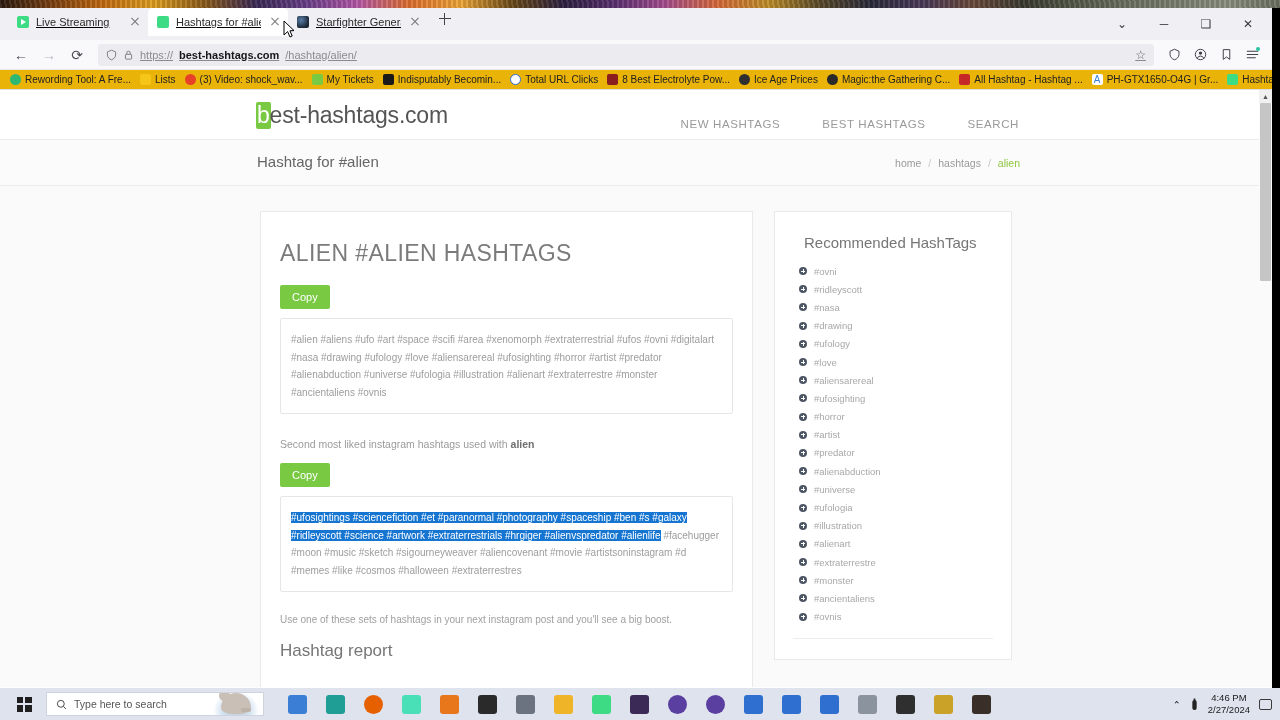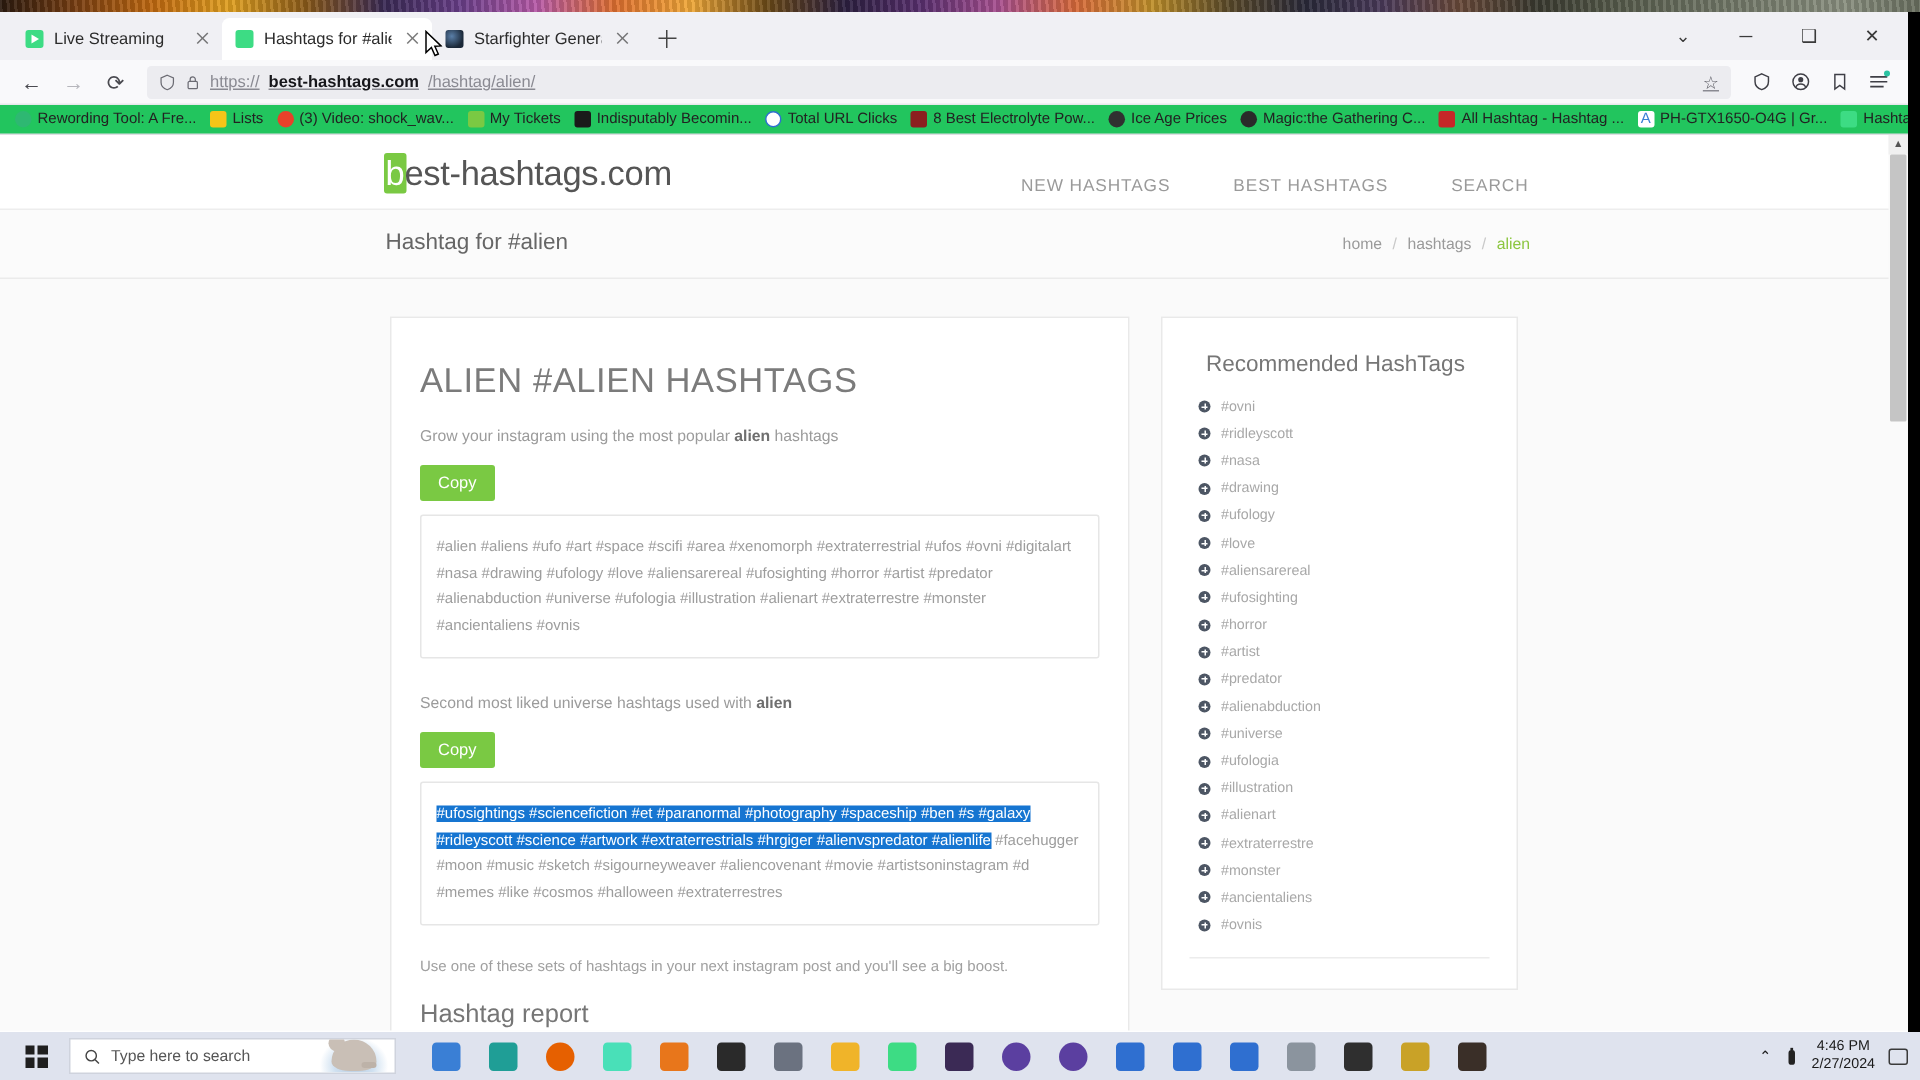--- a/index.html
+++ b/index.html
@@ -35,21 +35,21 @@
     background: #fff;
   }
   .win-shadow {
     position: absolute; right: 0; top: 8px; width: 8px; height: 680px;
     background: #000;
   }
 
   
   .tabstrip {
     position: relative; height: 32px; background: #f0f0f4;
-    display: flex; align-items: flex-end; padding-left: 8px;
+    display: flex; align-items: flex-start; padding-left: 8px; text-decoration: underline;
   }
   .tab {
     position: relative; display: flex; align-items: center; gap: 7px;
     height: 28px; width: 140px; padding: 0 6px 0 9px;
     font-size: 11px; color: #2b2b2b; border-radius: 5px 5px 0 0;
     white-space: nowrap; overflow: hidden;
   }
   .tab.active { background: #ffffff; }
   .tab .favicon { width: 12px; height: 12px; flex: 0 0 12px; border-radius: 2px; }
   .fav-green { background: #3ddc84; position: relative; border-radius: 50%; }
@@ -116,21 +116,21 @@
     width: 24px; height: 24px; display: flex; align-items: center; justify-content: center;
     color: #3f3f46; font-size: 12px; position: relative;
   }
   .badge-dot {
     position: absolute; right: 4px; top: 4px; width: 4px; height: 4px;
     background: #2ac3a2; border-radius: 50%;
   }
 
   
   .bookmarks {
-    height: 20px; background: #22c55e; display: flex; align-items: center;
+    height: 20px; background: #eab308; display: flex; align-items: center;
     padding: 0 6px; gap: 1px; font-size: 10px; color: #222;
     border-bottom: 1px solid #dedee3; overflow: hidden;
   }
   .bm { display: flex; align-items: center; gap: 4px; padding: 0 4px; white-space: nowrap; height: 18px; }
   .bm-ico { width: 11px; height: 11px; flex: 0 0 11px; border-radius: 2px; }
 
   
   .viewport {
     position: relative; width: 1272px; height: 597px; background: #fafafa; overflow: hidden;
   }
@@ -429,27 +429,26 @@
           <span class="sep">/</span>
           <span class="cur">alien</span>
         </div>
       </div>
 
       <div class="content">
 
         <div class="card-main">
           <h1 class="best">ALIEN #ALIEN HASHTAGS</h1>
 
-          <p class="lead"><span>Grow your instagram using the most popular </span><b>alien</b><span> hashtags</span></p>
 
           <div class="copybtn">Copy</div>
 
           <div class="tagbox">#alien #aliens #ufo #art #space #scifi #area #xenomorph #extraterrestrial #ufos #ovni #digitalart #nasa #drawing #ufology #love #aliensarereal #ufosighting #horror #artist #predator #alienabduction #universe #ufologia #illustration #alienart #extraterrestre #monster #ancientaliens #ovnis</div>
 
-          <p class="lead" style="margin-top:24px"><span>Second most liked universe hashtags used with </span><b>alien</b></p>
+          <p class="lead" style="margin-top:24px"><span>Second most liked instagram hashtags used with </span><b>alien</b></p>
 
           <div class="copybtn">Copy</div>
 
           <div class="tagbox"><span class="sel">#ufosightings #sciencefiction #et #paranormal #photography #spaceship #ben #s #galaxy #ridleyscott #science #artwork #extraterrestrials #hrgiger #alienvspredator #alienlife</span><span> #facehugger #moon #music #sketch #sigourneyweaver #aliencovenant #movie #artistsoninstagram #d #memes #like #cosmos #halloween #extraterrestres</span></div>
 
           <p class="note">Use one of these sets of hashtags in your next instagram post and you'll see a big boost.</p>
 
           <h2 class="report">Hashtag report</h2>
 
           

